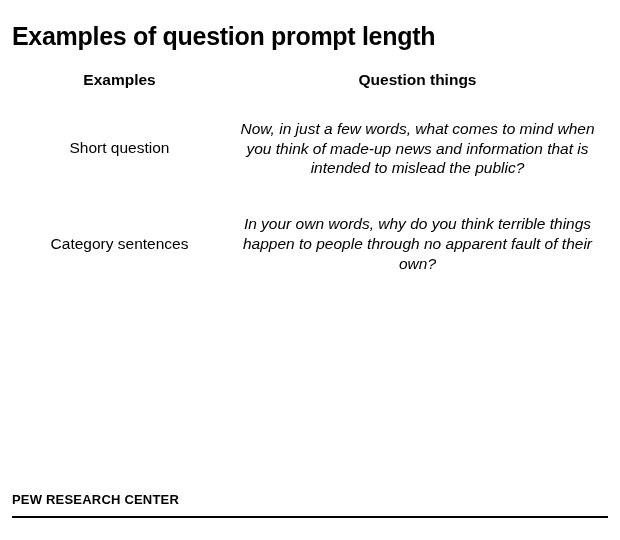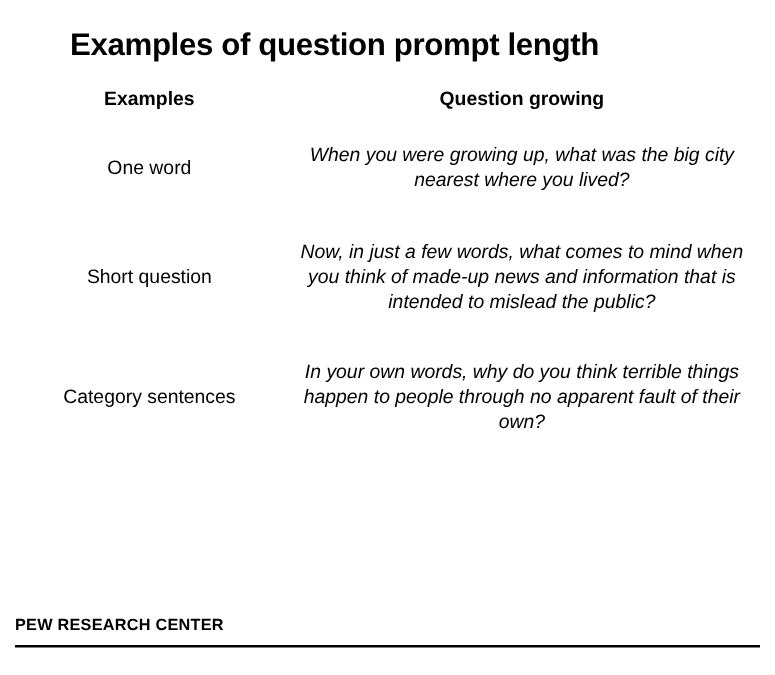--- a/index.html
+++ b/index.html
@@ -21,21 +21,20 @@
     box-sizing: border-box;
     padding: 0 12px;
   }
   .title {
     font-size: 25px;
     font-weight: bold;
     letter-spacing: -0.3px;
     line-height: 1.15;
     padding-top: 22px;
     padding-bottom: 6px;
-    margin-left: 44px;
   }
   table.data-table {
     width: 100%;
     border-collapse: collapse;
     table-layout: fixed;
   }
   table.data-table th {
     font-size: 15.5px;
     font-weight: bold;
     padding: 14px 0 10px 0;
@@ -86,28 +85,24 @@
 <body>
 
 <div class="figure">
 
   <div class="title">Examples of question prompt length</div>
 
   <table class="data-table">
     <thead>
       <tr>
         <th class="col-category">Examples</th>
-        <th class="col-question">Question growing</th>
+        <th class="col-question">Question things</th>
       </tr>
     </thead>
     <tbody>
-      <tr class="row-one-word">
-        <td class="cell-category">One word</td>
-        <td class="cell-question">When you were growing up, what was the big city nearest where you lived?</td>
-      </tr>
       <tr class="row-short">
         <td class="cell-category">Short question</td>
         <td class="cell-question">Now, in just a few words, what comes to mind when you think of made-up news and information that is intended to mislead the public?</td>
       </tr>
       <tr class="row-multiple">
         <td class="cell-category">Category sentences</td>
         <td class="cell-question">In your own words, why do you think terrible things happen to people through no apparent fault of their own?</td>
       </tr>
     </tbody>
   </table>

